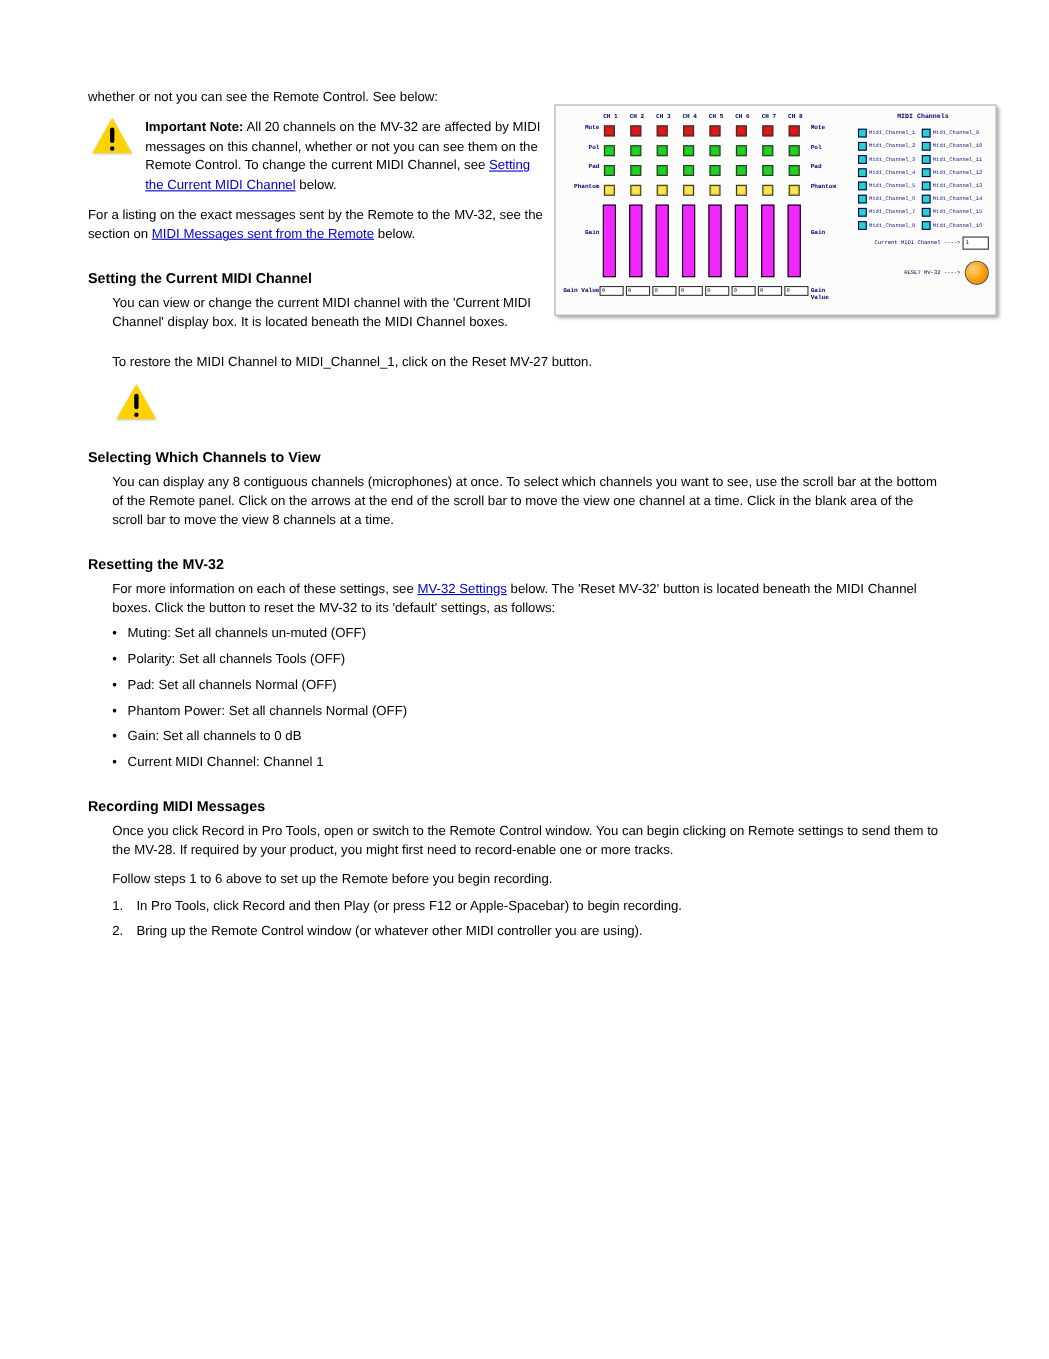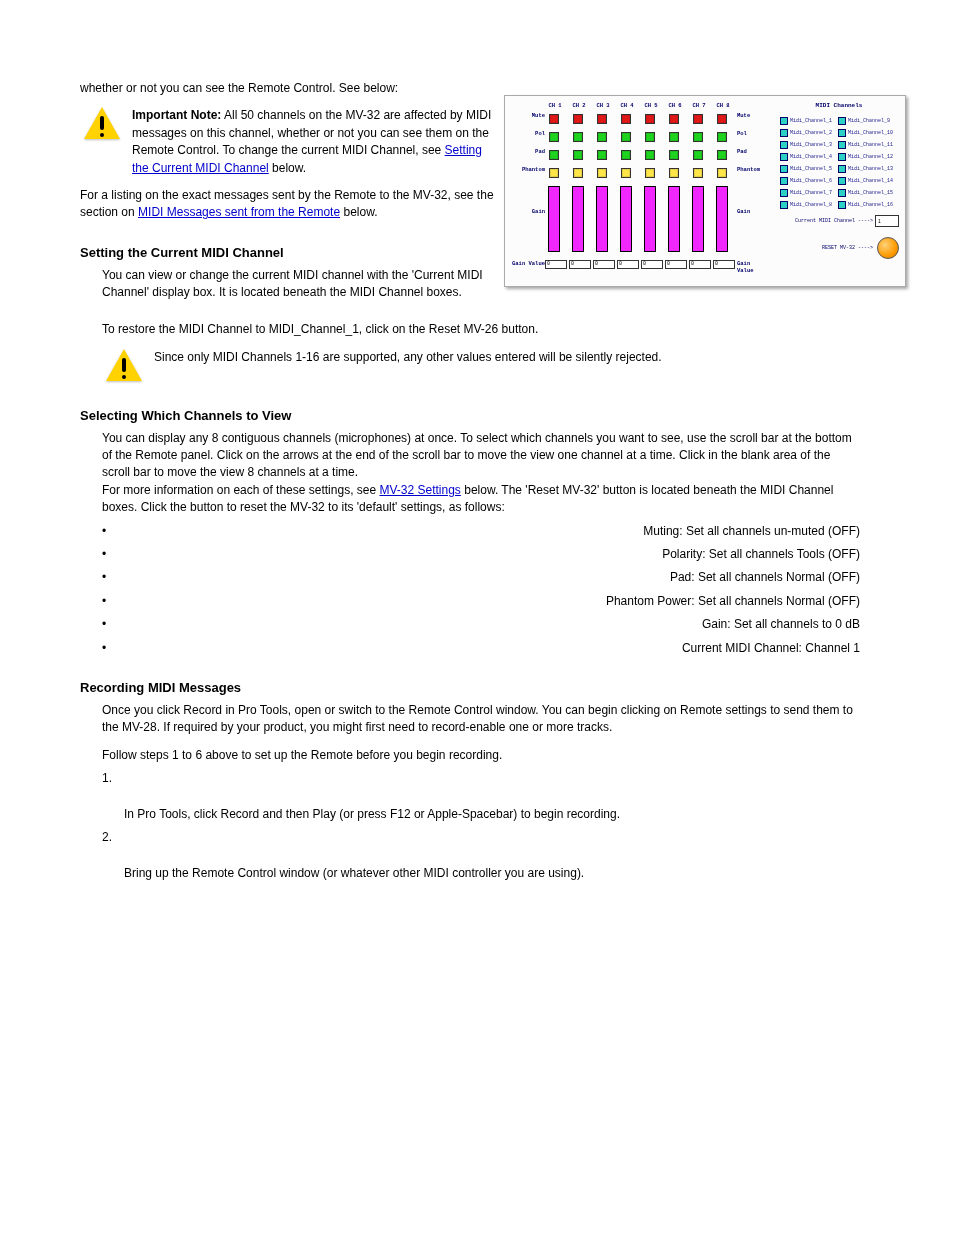--- a/index.html
+++ b/index.html
@@ -23,24 +23,24 @@
     line-height: 1.45;
   }
   .indent {
     margin-left: 22px;
   }
   .para { margin-top:10px; }
   .link { color: #0000cc; text-decoration: underline; cursor:pointer; }
   .strong { font-weight: bold; }
   .bullet-row { display:flex; align-items:flex-start; margin-top:6px; margin-left:22px; }
   .bull { width:14px; flex:0 0 14px; }
-  .btxt { flex:1;text-align:right; }
+  .btxt { flex:1; }
   .num-row-step { display:flex; margin-top:6px; }
   .num-row-step .n { width:22px; flex:0 0 22px; color:#000;}
-  .num-row-step .t { flex:1;margin-top:36px; }
+  .num-row-step .t { flex:1; }
   
   .warn-block { display:flex; align-items:flex-start; margin-top:10px; }
   .warn-icon {
     flex:0 0 44px; height:36px; position:relative; margin-right:8px;
   }
   .warn-icon .tri {
     width:0;height:0; border-left:18px solid transparent; border-right:18px solid transparent;
     border-bottom:32px solid #ffd200; position:absolute; top:0; left:4px;
     filter: drop-shadow(0 1px 1px rgba(0,0,0,.25));
   }
@@ -125,51 +125,51 @@
     <div>whether or not you can see the Remote Control. See below:</div>
 
     <div class="warn-block">
       <div class="warn-icon">
         <div class="tri"></div>
           <div class="ex1"></div>
           <div class="ex2"></div>
       </div>
       <div class="warn-text">
         <span class="strong">Important Note:</span>
-        <span> All 50 channels on the MV-32 are affected by MIDI messages on this channel, whether or not you can see them on the Remote Control. To change the current MIDI Channel, see </span>
+        <span> All 20 channels on the MV-32 are affected by MIDI messages on this channel, whether or not you can see them on the Remote Control. To change the current MIDI Channel, see </span>
         <span class="link">Setting the Current MIDI Channel</span>
         <span> below.</span>
       </div>
     </div>
 
     <div class="para">
       <span>For a listing on the exact messages sent by the Remote to the MV-32, see the section on </span>
       <span class="link">MIDI Messages sent from the Remote</span>
       <span> below.</span>
     </div>
 
     <h4 class="section">Setting the Current MIDI Channel</h4>
     <div class="indent">You can view or change the current MIDI channel with the 'Current MIDI Channel' display box. It is located beneath the MIDI Channel boxes.</div>
   </div>
 
   <div class="full-col">
-    <div class="indent para">To restore the MIDI Channel to MIDI_Channel_1, click on the Reset MV-26 button.</div>
+    <div class="indent para">To restore the MIDI Channel to MIDI_Channel_1, click on the Reset MV-27 button.</div>
 
     <div class="warn-block indent">
       <div class="warn-icon">
         <div class="tri"></div>
           <div class="ex1"></div>
           <div class="ex2"></div>
       </div>
-      <div class="warn-text">Since only MIDI Channels 1-16 are supported, any other values entered will be silently rejected.</div>
     </div>
 
     <h4 class="section">Selecting Which Channels to View</h4>
     <div class="indent">You can display any 8 contiguous channels (microphones) at once. To select which channels you want to see, use the scroll bar at the bottom of the Remote panel. Click on the arrows at the end of the scroll bar to move the view one channel at a time. Click in the blank area of the scroll bar to move the view 8 channels at a time.</div>
 
+    <h4 class="section">Resetting the MV-32</h4>
     <div class="indent">
       <span>For more information on each of these settings, see </span>
       <span class="link">MV-32 Settings</span>
       <span> below. The 'Reset MV-32' button is located beneath the MIDI Channel boxes. Click the button to reset the MV-32 to its 'default' settings, as follows:</span>
     </div>
 
     <div class="bullet-row">
         <div class="bull">•</div>
         <div class="btxt">Muting: Set all channels un-muted (OFF)</div>
       </div>

